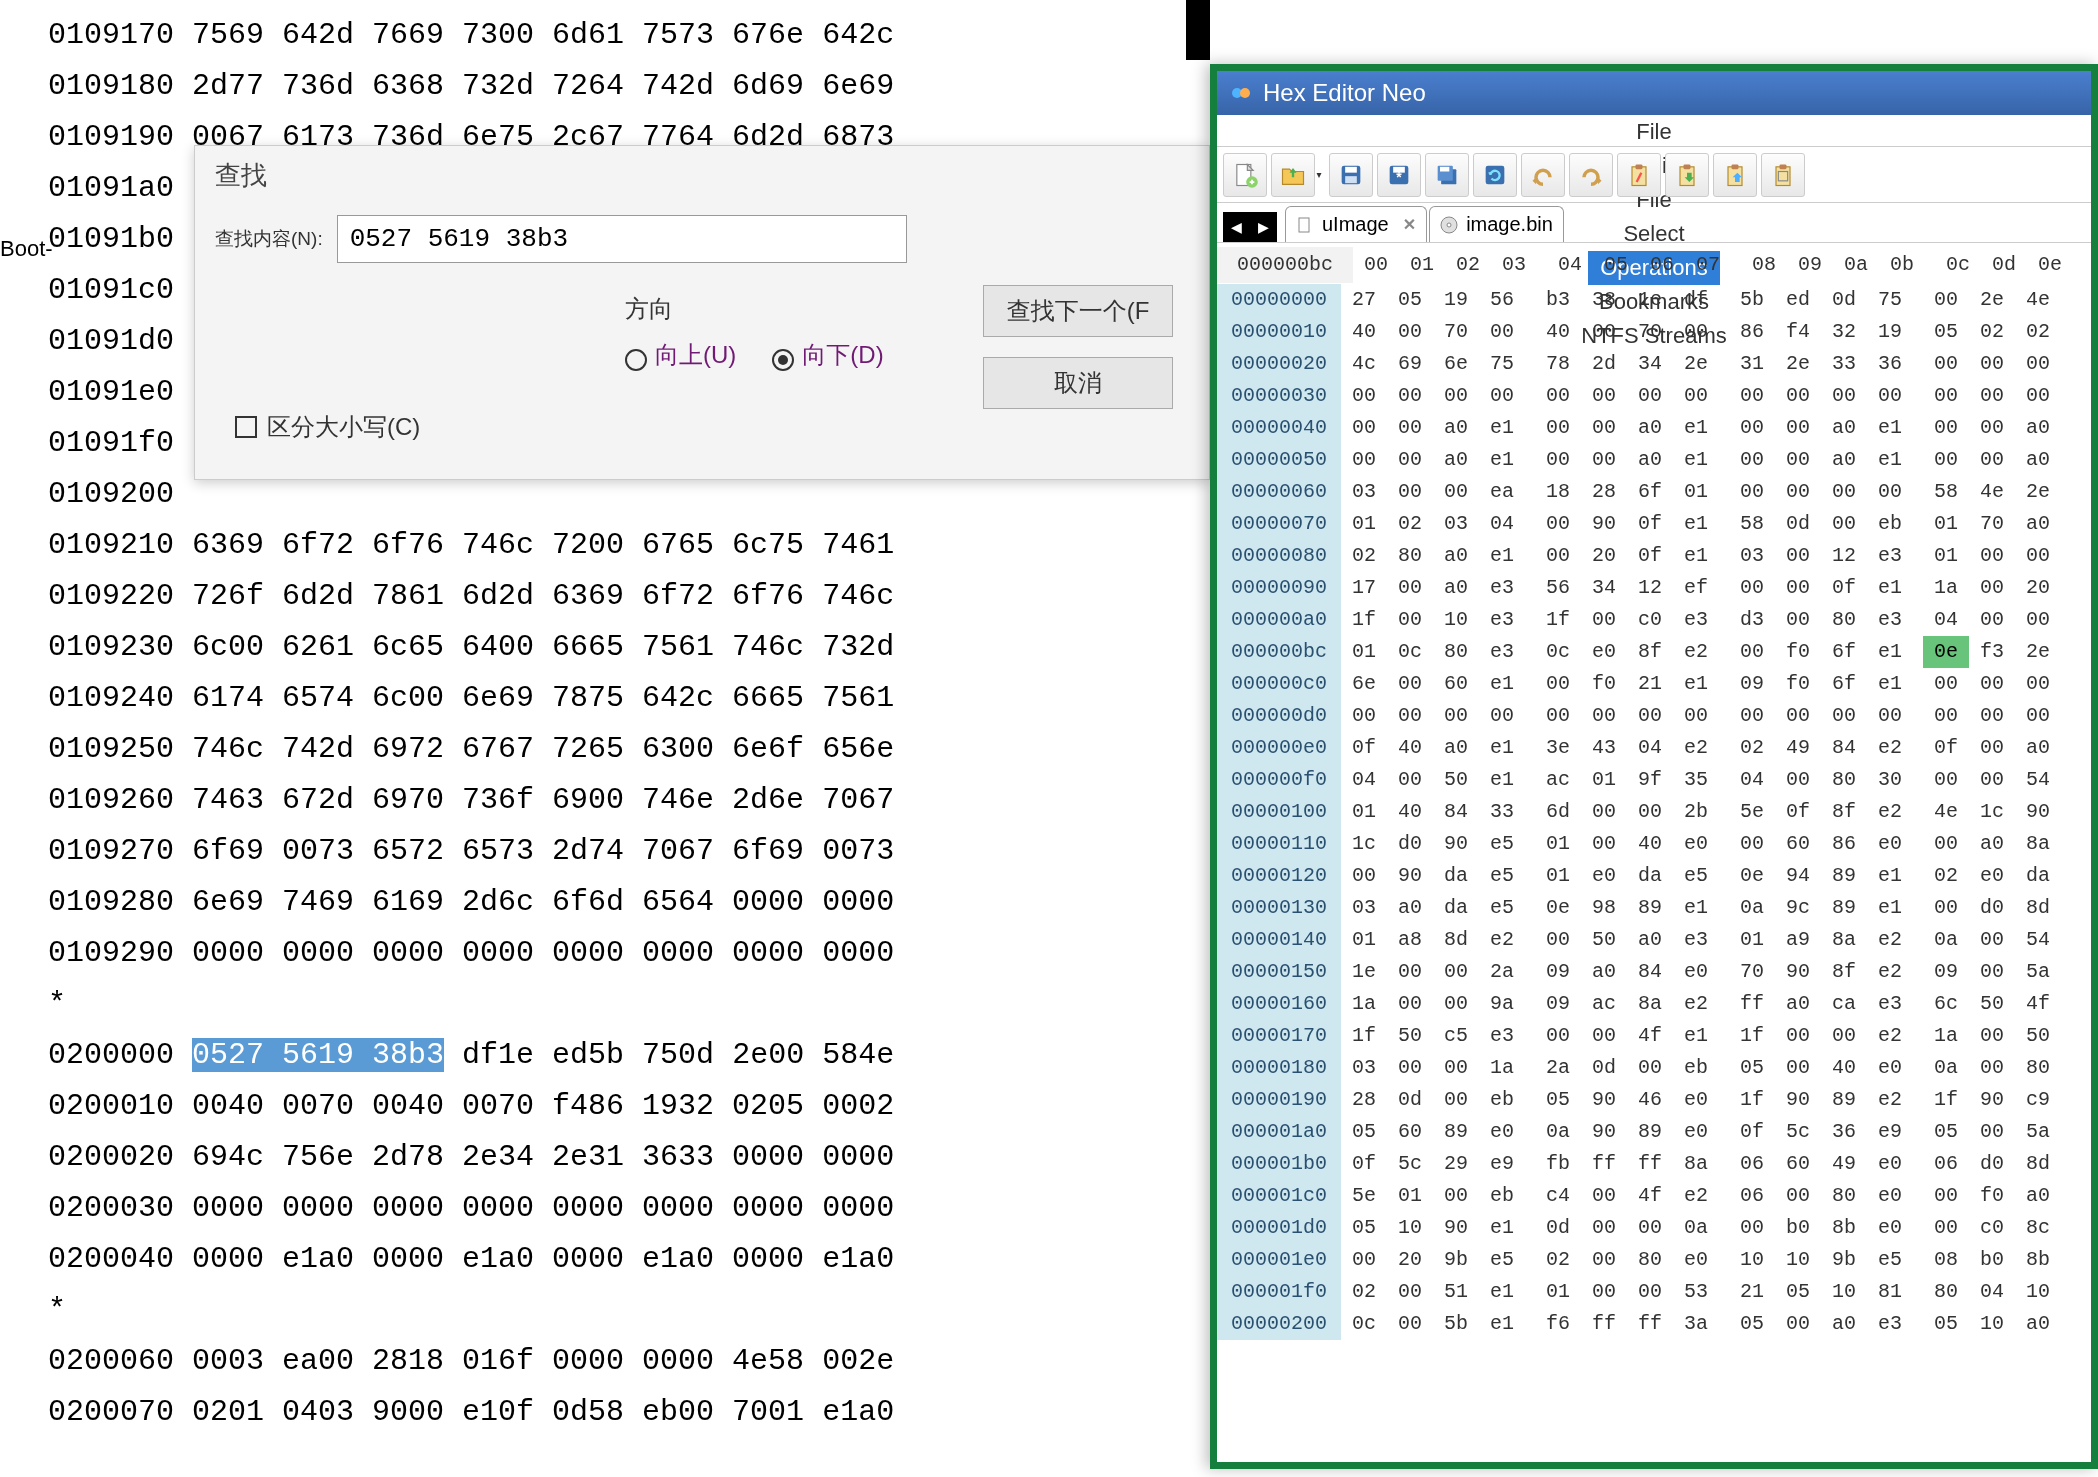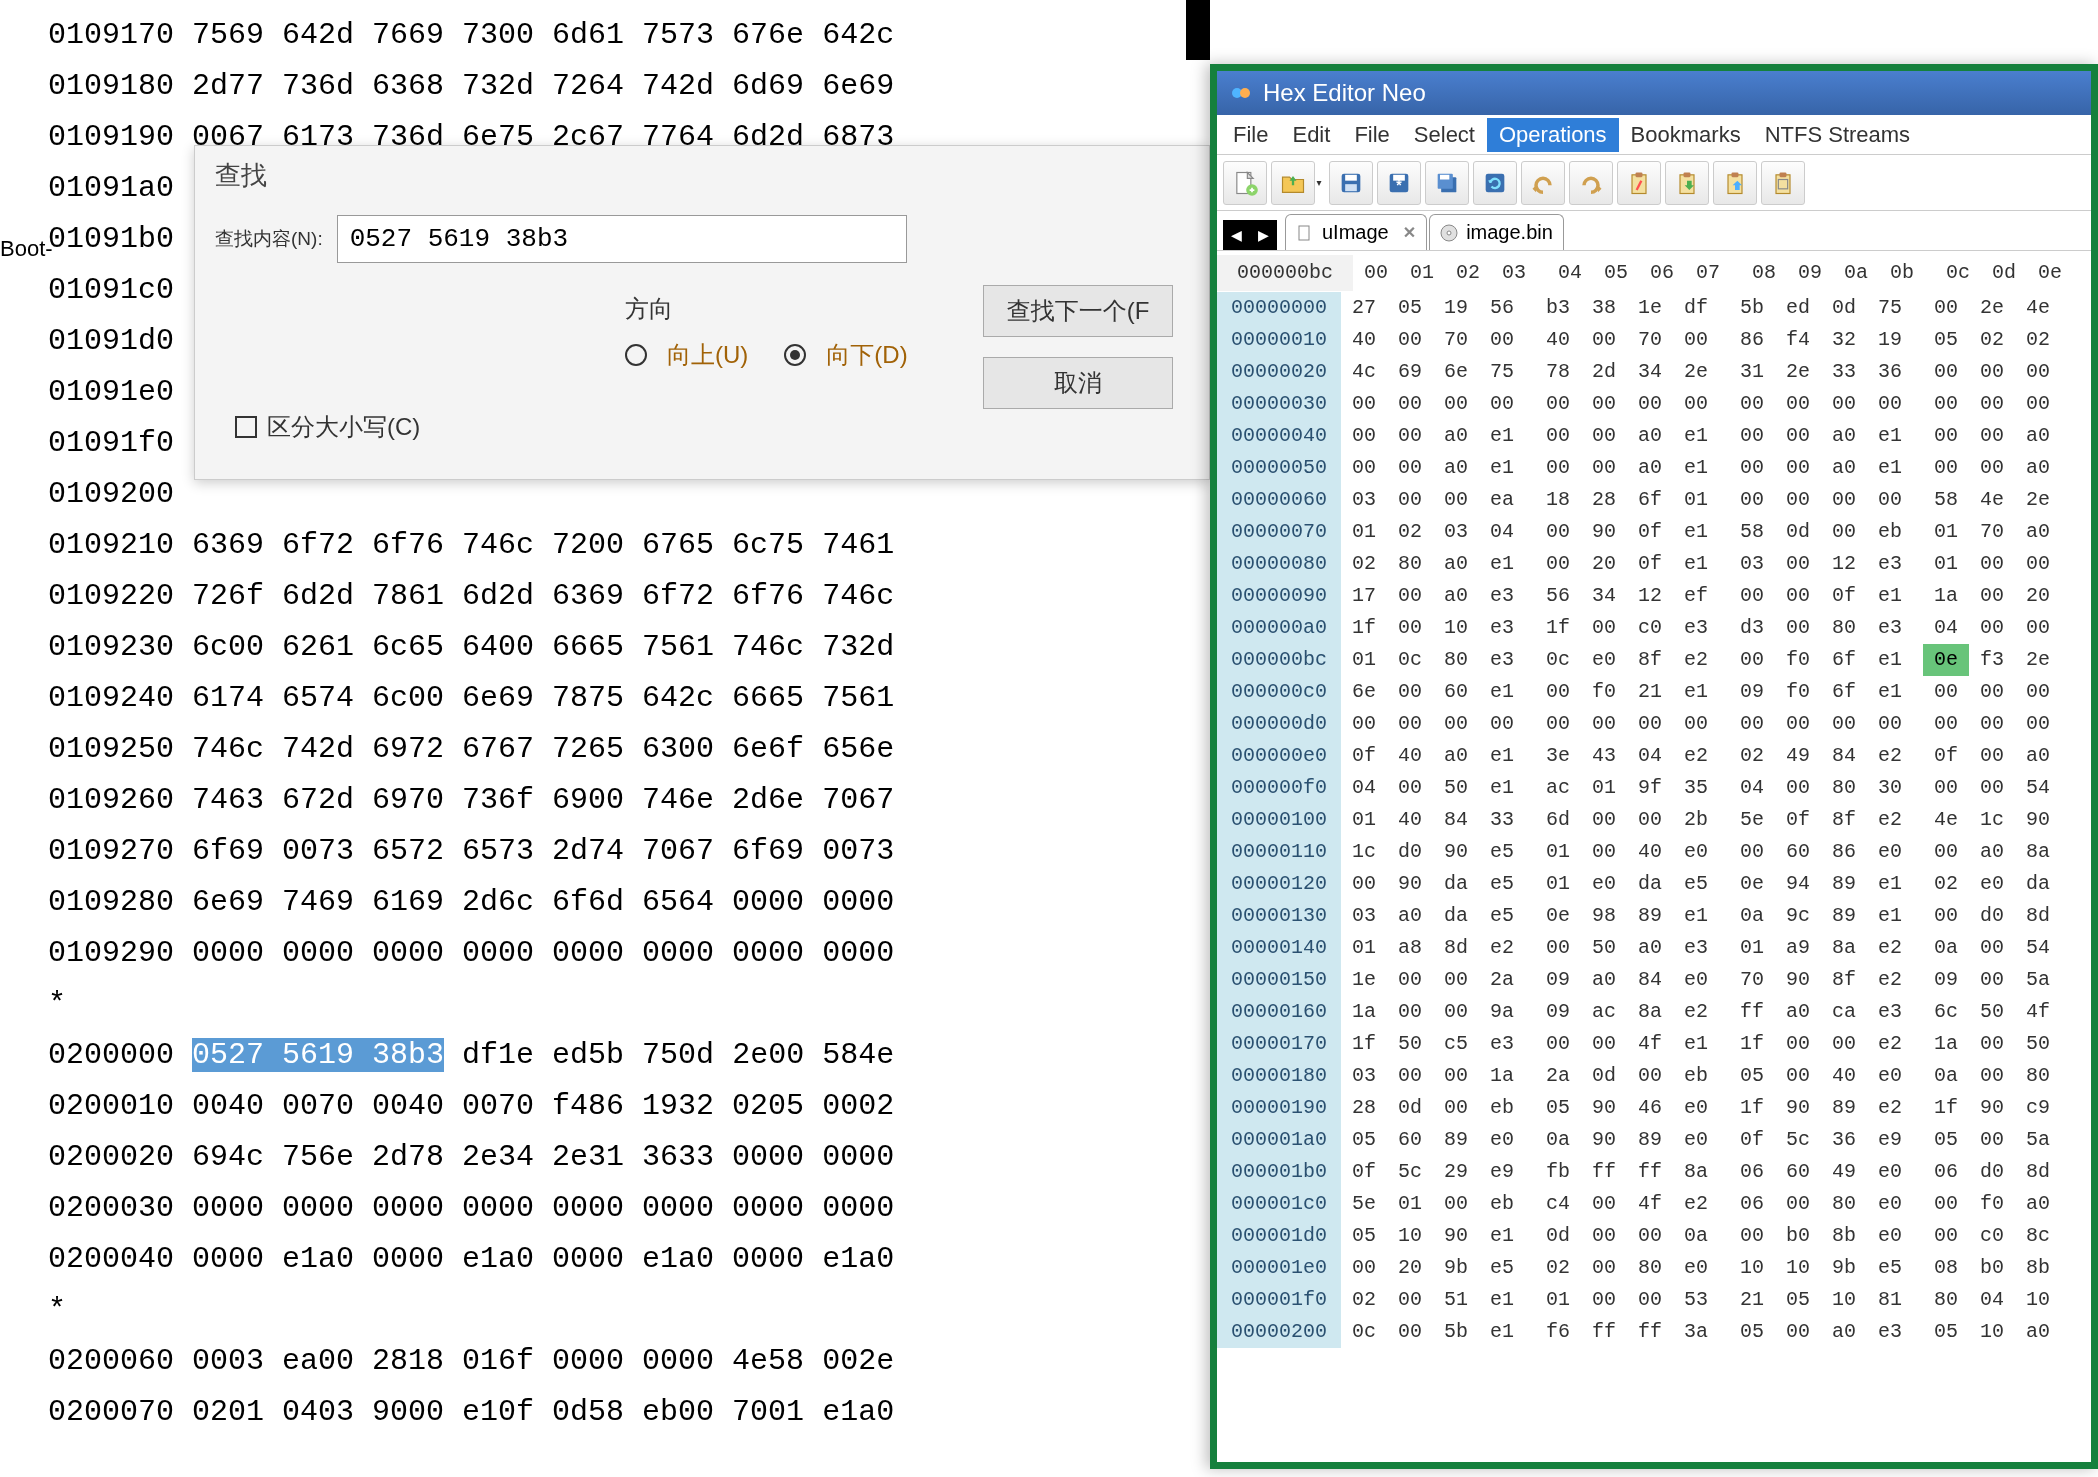--- a/index.html
+++ b/index.html
@@ -16,33 +16,33 @@
 
 .find-dialog { position: absolute; left: 194px; top: 145px; width: 1016px; height: 335px; background: #f4f4f4; border: 1px solid #ccc; box-shadow: 0 3px 12px rgba(0,0,0,0.2); z-index: 10; }
 .find-title { padding: 12px 20px; font-size: 26px; color: #444; }
 .find-body { padding: 10px 20px; position: relative; }
 .find-row { display: flex; align-items: center; margin-bottom: 30px; }
 .find-label { font-size: 19px; color: #333; margin-right: 14px; white-space: nowrap; }
 .find-input { width: 570px; height: 48px; font-size: 26px; padding: 4px 12px; font-family: "Courier New", monospace; border: 1px solid #999; background: #fff; }
 .find-dir { margin-left: 410px; margin-top: 18px; }
 .find-dir-label { font-size: 24px; color: #333; margin-bottom: 14px; display: block; }
 .find-radios { display: flex; gap: 36px; }
-.find-radio { display: flex; align-items: center; gap: 20px; font-size: 24px; color: #a16207; }
+.find-radio { display: flex; align-items: flex-end; gap: 8px; font-size: 24px; color: #701a75; }
 .find-radio .circle { width: 22px; height: 22px; border: 2px solid #333; border-radius: 50%; display: inline-flex; align-items: center; justify-content: center; }
 .find-radio .dot { width: 10px; height: 10px; background: #333; border-radius: 50%; }
 .find-case { display: flex; align-items: center; gap: 10px; font-size: 24px; color: #333; margin-top: 40px; margin-left: 20px; }
 .find-case .box { width: 22px; height: 22px; border: 2px solid #333; display: inline-block; }
 .find-buttons { position: absolute; right: 36px; top: 80px; display: flex; flex-direction: column; gap: 20px; }
 .find-btn { width: 190px; height: 52px; background: #e6e6e6; border: 1px solid #aaa; font-size: 24px; color: #333; display: flex; align-items: center; justify-content: center; cursor: pointer; }
 
 
 .hex-window { position: absolute; left: 1210px; top: 64px; width: 888px; height: 1405px; background: #fff; border: 7px solid #15803d; box-shadow: -4px 0 14px rgba(0,0,0,0.25); z-index: 20; }
 .hex-titlebar { height: 44px; background: linear-gradient(#4a7fcf, #3764a8); color: #fff; display: flex; align-items: center; padding: 0 12px; font-size: 24px; }
 .hex-titlebar .icon { width: 24px; height: 24px; margin-right: 10px; display: flex; align-items: center; justify-content: center; }
-.menubar { height: 40px; display: flex; align-items: center; padding: 0 4px; font-size: 22px; color: #333; border-bottom: 1px solid #ccc; }
+.menubar { height: 32px; display: flex; align-items: center; padding: 0 4px; font-size: 22px; color: #333; border-bottom: 1px solid #ccc; flex-direction: column; }
 .menubar .item { padding: 4px 12px; cursor: pointer; }
 .menubar .item.active { background: #2f7ed8; color: #fff; }
 .toolbar { height: 56px; border-bottom: 1px solid #ccc; display: flex; align-items: center; padding: 0 6px; gap: 4px; }
 .toolbar .btn { width: 44px; height: 44px; border: 1px solid #ccc; background: linear-gradient(#fdfdfd,#e8e8e8); display: flex; align-items: center; justify-content: center; cursor: pointer; border-radius: 3px; }
 .toolbar .btn svg { width: 28px; height: 28px; }
 .toolbar .dd { width: 12px; margin-left: -6px; display: flex; align-items: center; justify-content: center; font-size: 10px; color: #333; }
 .tabbar { height: 40px; border-bottom: 1px solid #ccc; display: flex; align-items: flex-end; padding: 0 6px; }
 .nav-arrows { width: 54px; height: 30px; background: #000; display: flex; margin-right: 8px; }
 .nav-arrows .arr { flex: 1; color: #fff; display: flex; align-items: center; justify-content: center; font-size: 14px; }
 .tab { height: 36px; border: 1px solid #999; border-bottom: none; background: #fff; display: flex; align-items: center; padding: 0 10px; gap: 8px; font-size: 20px; cursor: pointer; margin-right: 2px; border-top-left-radius: 6px; border-top-right-radius: 6px; }

